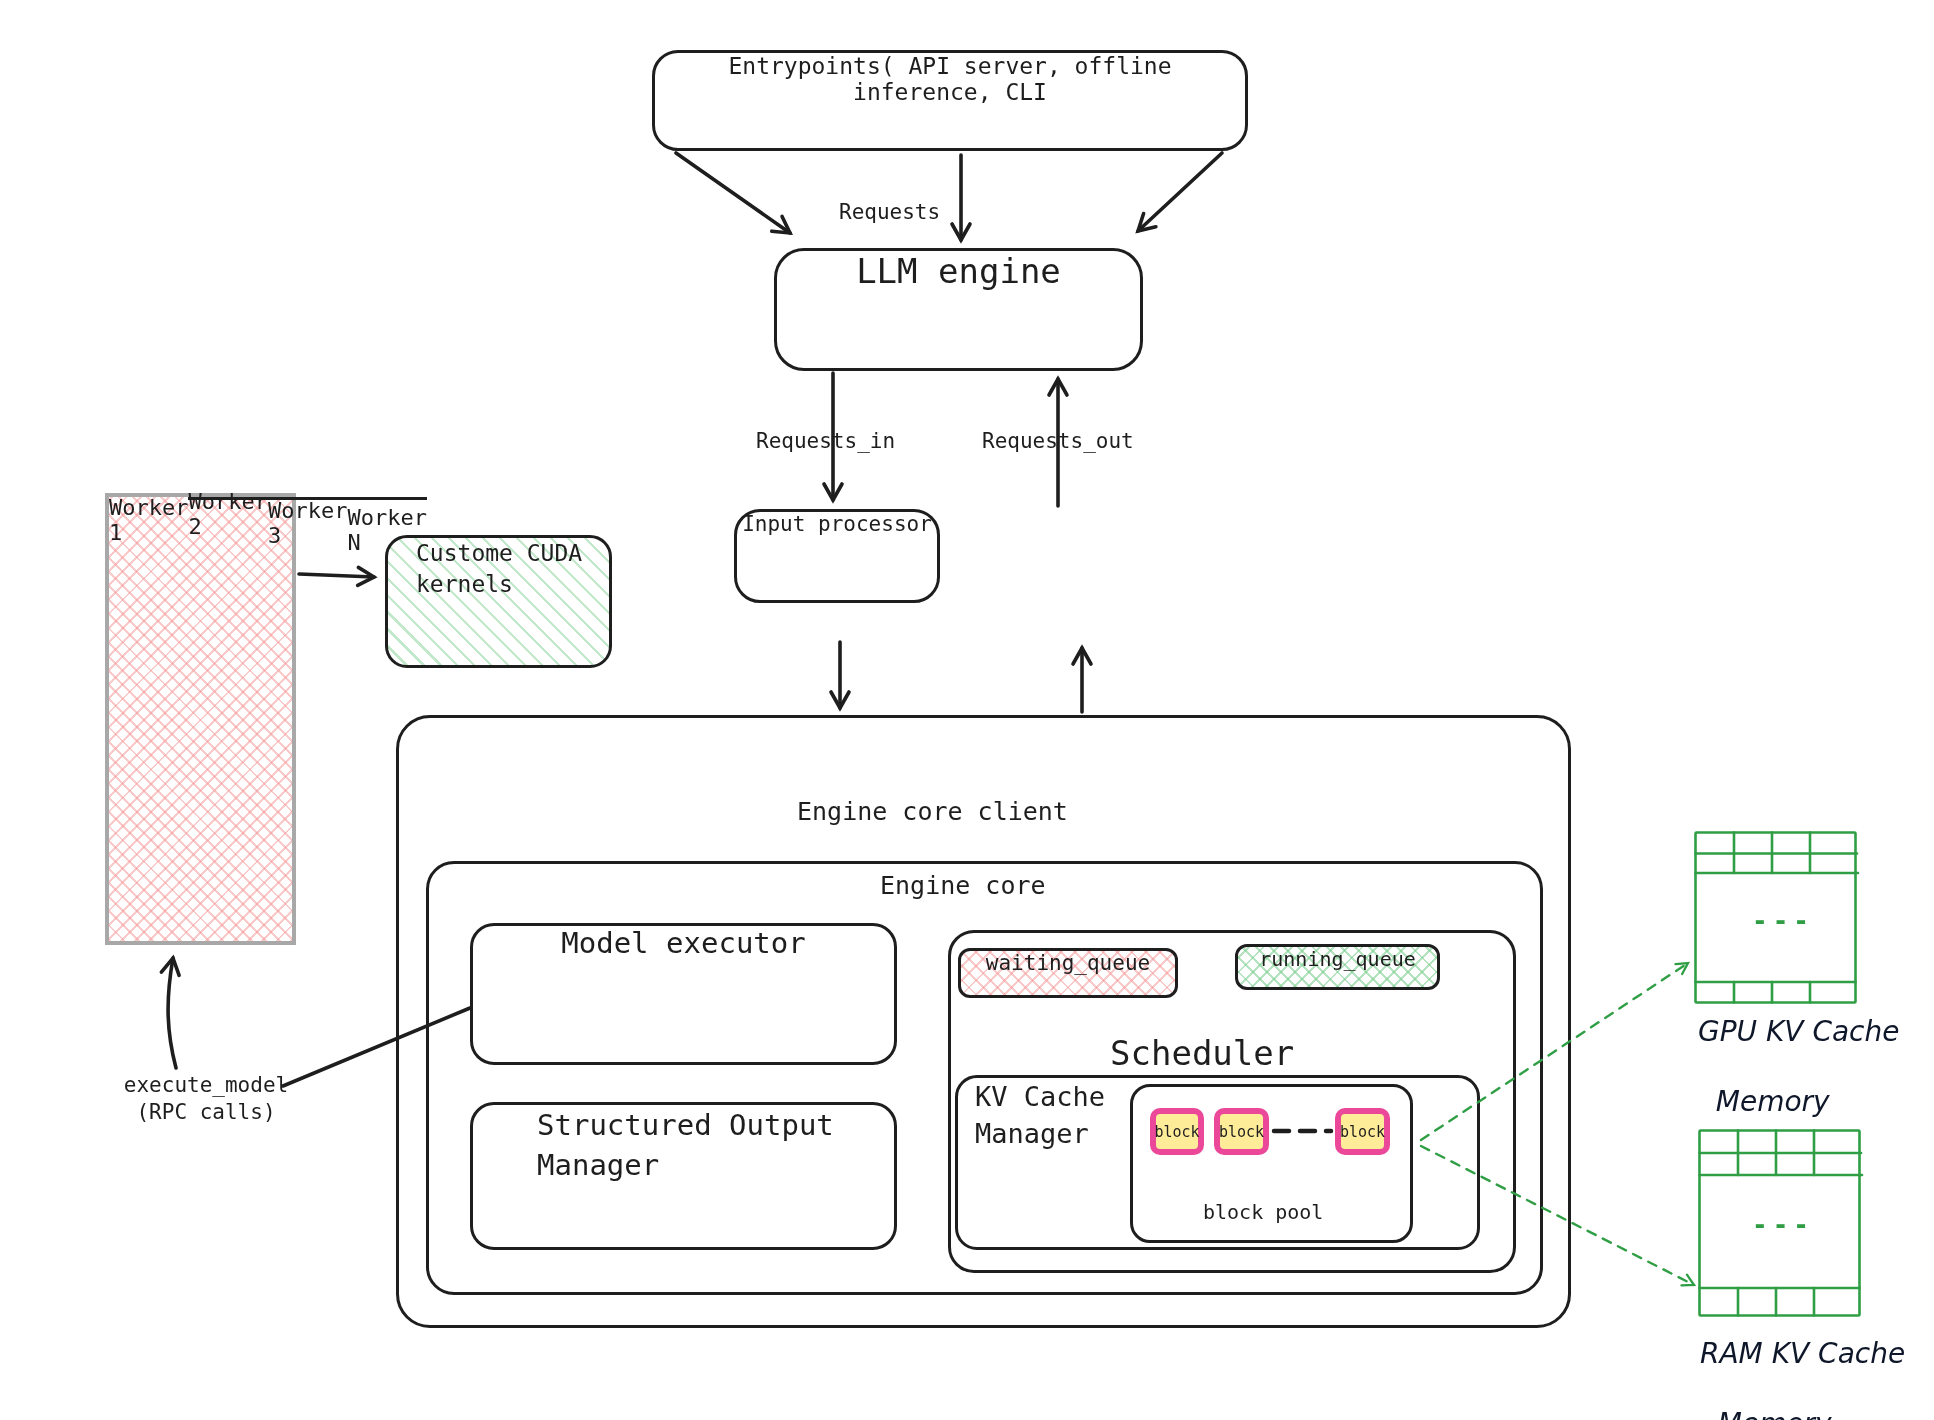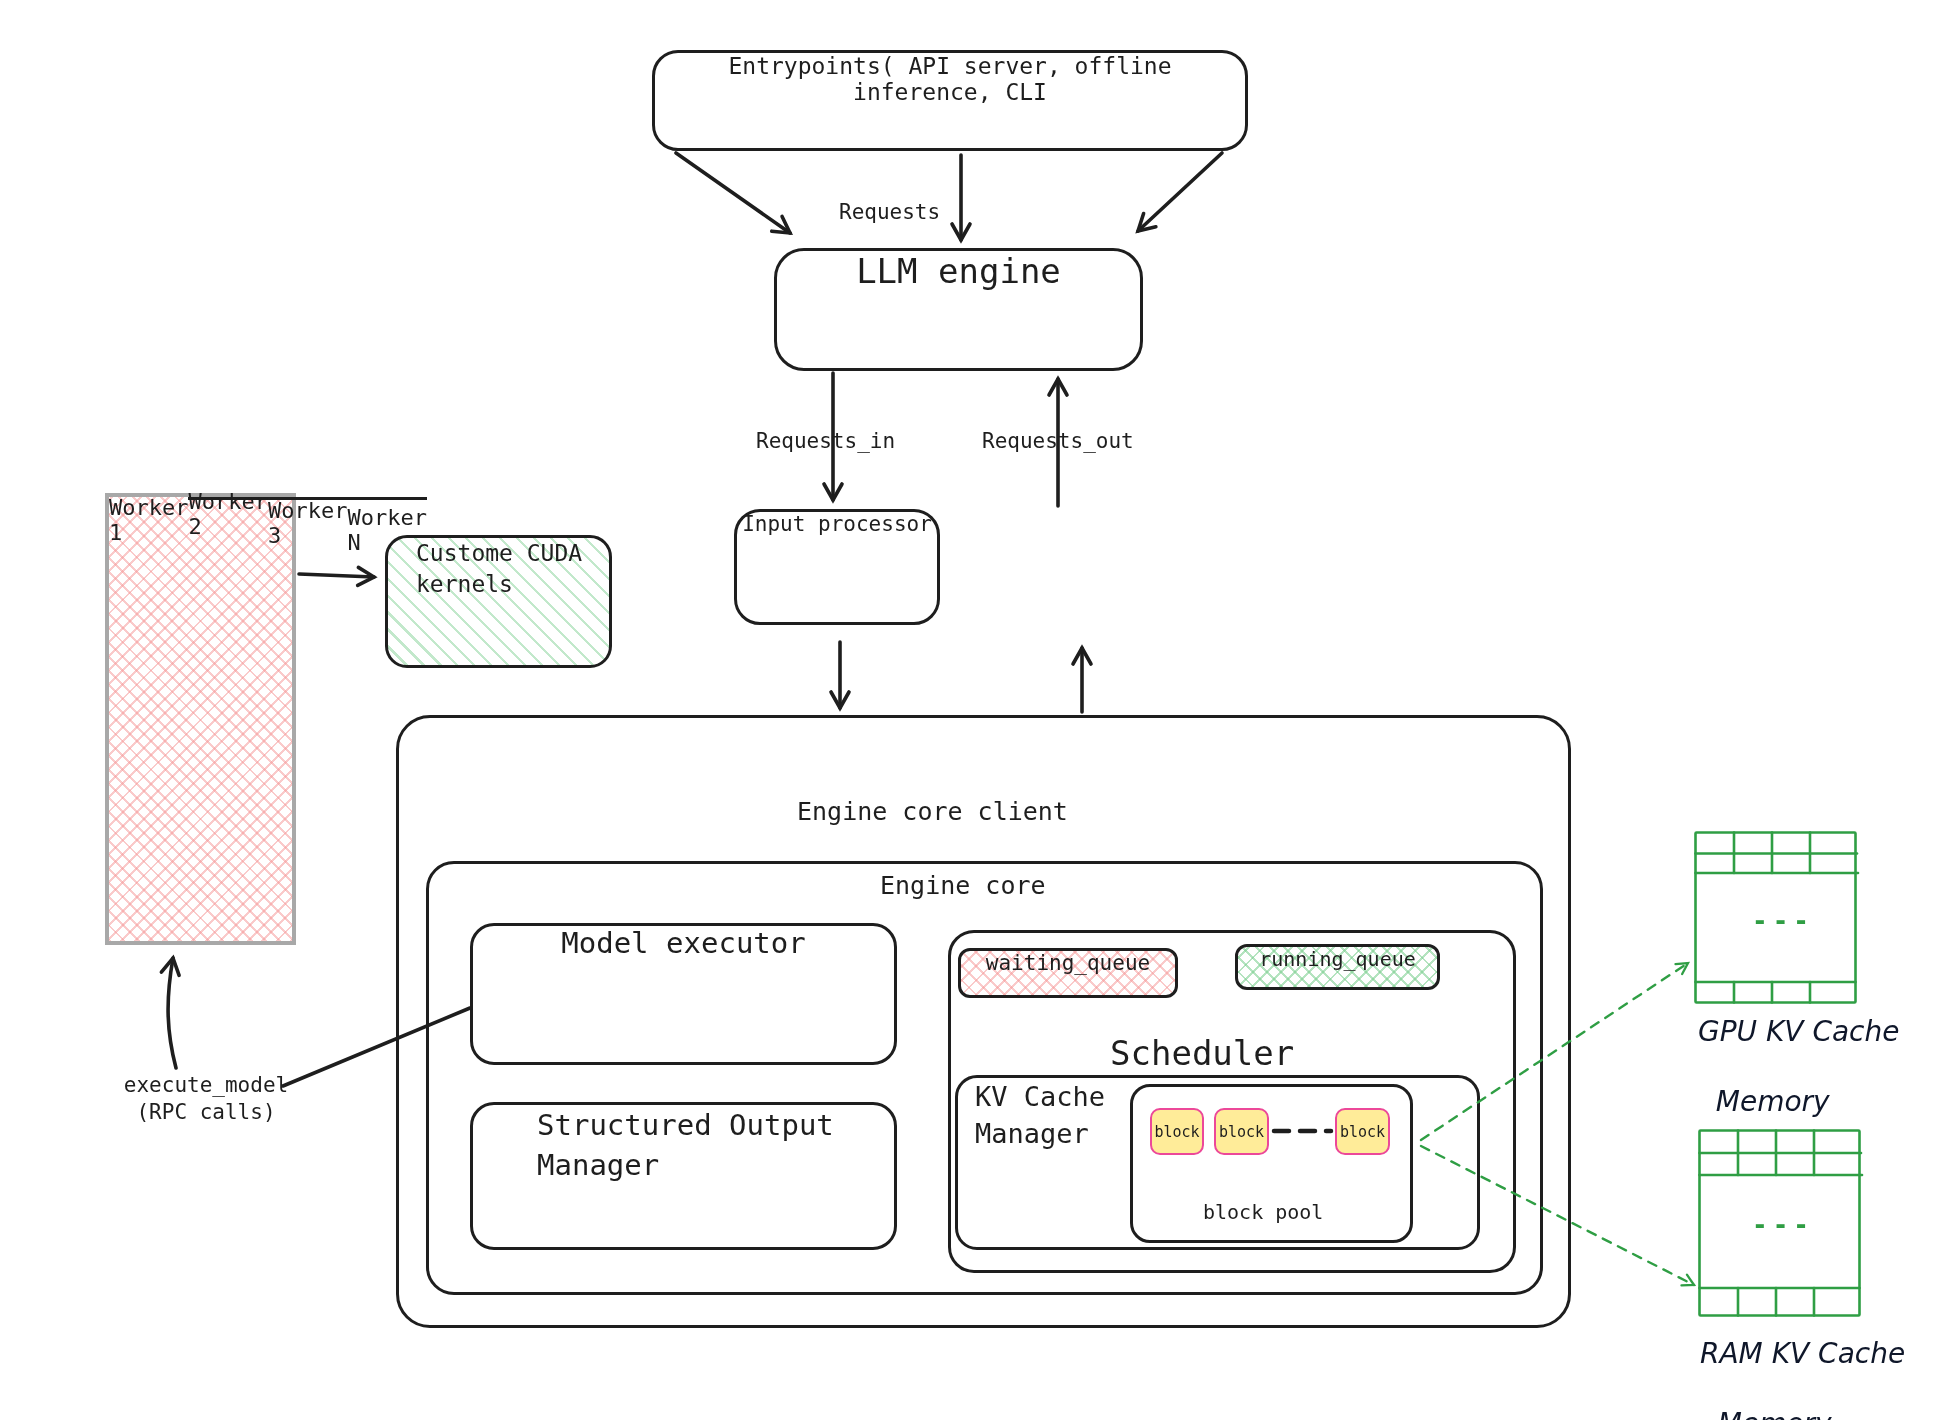--- a/index.html
+++ b/index.html
@@ -14,37 +14,37 @@
       repeating-linear-gradient(45deg, rgba(245,150,150,.50) 0 2px, transparent 2px 10px),
       repeating-linear-gradient(-45deg, rgba(245,150,150,.50) 0 2px, transparent 2px 10px);}
   .hatch-green-x{background-image:
       repeating-linear-gradient(45deg, rgba(120,205,140,.55) 0 2px, transparent 2px 10px),
       repeating-linear-gradient(-45deg, rgba(120,205,140,.55) 0 2px, transparent 2px 10px);}
   .hatch-green-diag{background-image:
       repeating-linear-gradient(45deg, rgba(120,205,140,.45) 0 2.2px, transparent 2.2px 12px);}
 
   #entrypoints{left:652px;top:50px;width:596px;height:101px;border-radius:26px;font-size:23px;}
   #llm-engine{left:774px;top:248px;width:369px;height:123px;border-radius:30px;font-size:34px;}
-  #input-processor{left:734px;top:509px;width:206px;height:116px;border-radius:26px;font-size:21px;}
+  #input-processor{left:734px;top:509px;width:206px;height:94px;border-radius:26px;font-size:21px;}
   #output-processor{left:970px;top:509px;width:220px;height:130px;border-radius:26px;font-size:21px;}
   #engine-core-client{left:396px;top:715px;width:1175px;height:613px;border-radius:34px;}
   #engine-core{left:426px;top:861px;width:1117px;height:434px;border-radius:28px;}
   #ecc-label{left:797px;top:797px;font-size:25px;}
   #ec-label{left:880px;top:871px;font-size:25px;}
   #model-executor{left:470px;top:923px;width:427px;height:142px;font-size:29px;}
   #structured-output{left:470px;top:1102px;width:427px;height:148px;font-size:29px;
       justify-content:flex-start;text-align:left;padding-left:64px;line-height:40px;}
   #scheduler-box{left:948px;top:930px;width:568px;height:343px;border-radius:26px;background:transparent;}
   #waiting-queue{left:958px;top:948px;width:220px;height:50px;border-radius:12px;border-width:3px;font-size:21px;}
   #running-queue{left:1235px;top:944px;width:205px;height:46px;border-radius:12px;border-width:3px;font-size:20px;}
   #scheduler-label{left:1110px;top:1033px;font-size:34px;}
   #kv-manager-box{left:955px;top:1075px;width:525px;height:175px;border-radius:22px;
       justify-content:flex-start;text-align:left;padding-left:17px;font-size:27px;line-height:37px;}
   #block-pool-box{left:1130px;top:1084px;width:283px;height:159px;border-radius:20px;background:transparent;}
-  .block{position:absolute;border:2px solid #ec4899;border-radius:10px;background:#ffec99;
+  .block{position:absolute;border:6px solid #ec4899;border-radius:10px;background:#ffec99;
       display:flex;align-items:center;justify-content:center;font-size:15px;box-sizing:border-box;}
   #block1{left:1150px;top:1108px;width:54px;height:47px;}
   #block2{left:1214px;top:1108px;width:55px;height:47px;}
   #block3{left:1335px;top:1108px;width:55px;height:47px;}
   #block-pool-label{left:1203px;top:1200px;font-size:20px;}
 
   #worker-table{position:absolute;left:105px;top:493px;width:191px;height:452px;box-sizing:border-box;
       border:4px solid #a8a8a8;display:flex;flex-direction:row;}
   .wrow{box-sizing:border-box;display:flex;align-items:center;justify-content:center;
       font-size:22px;border-top:3px solid #1e1e1e;}

